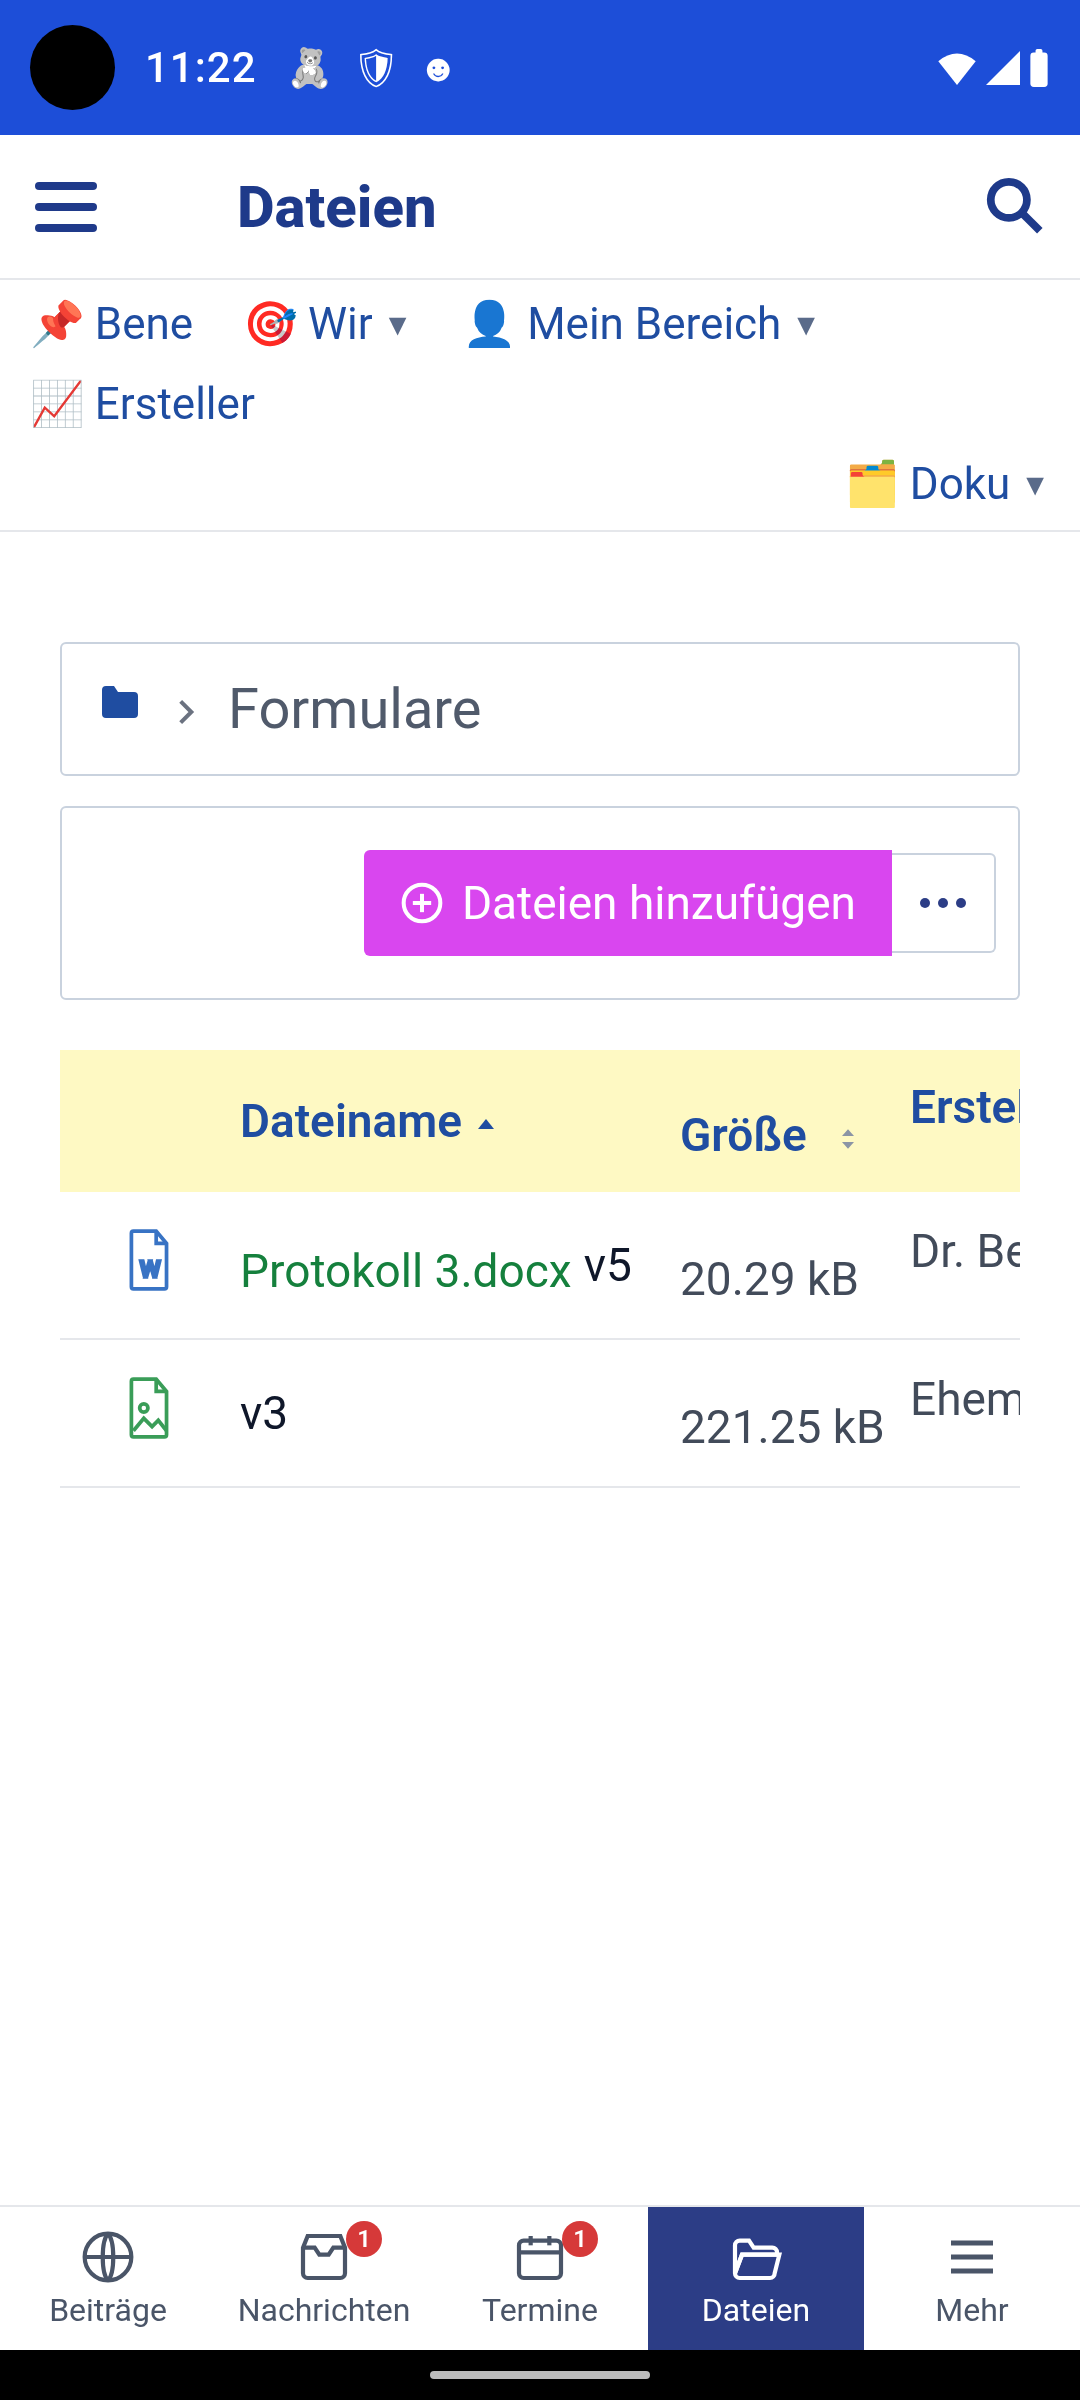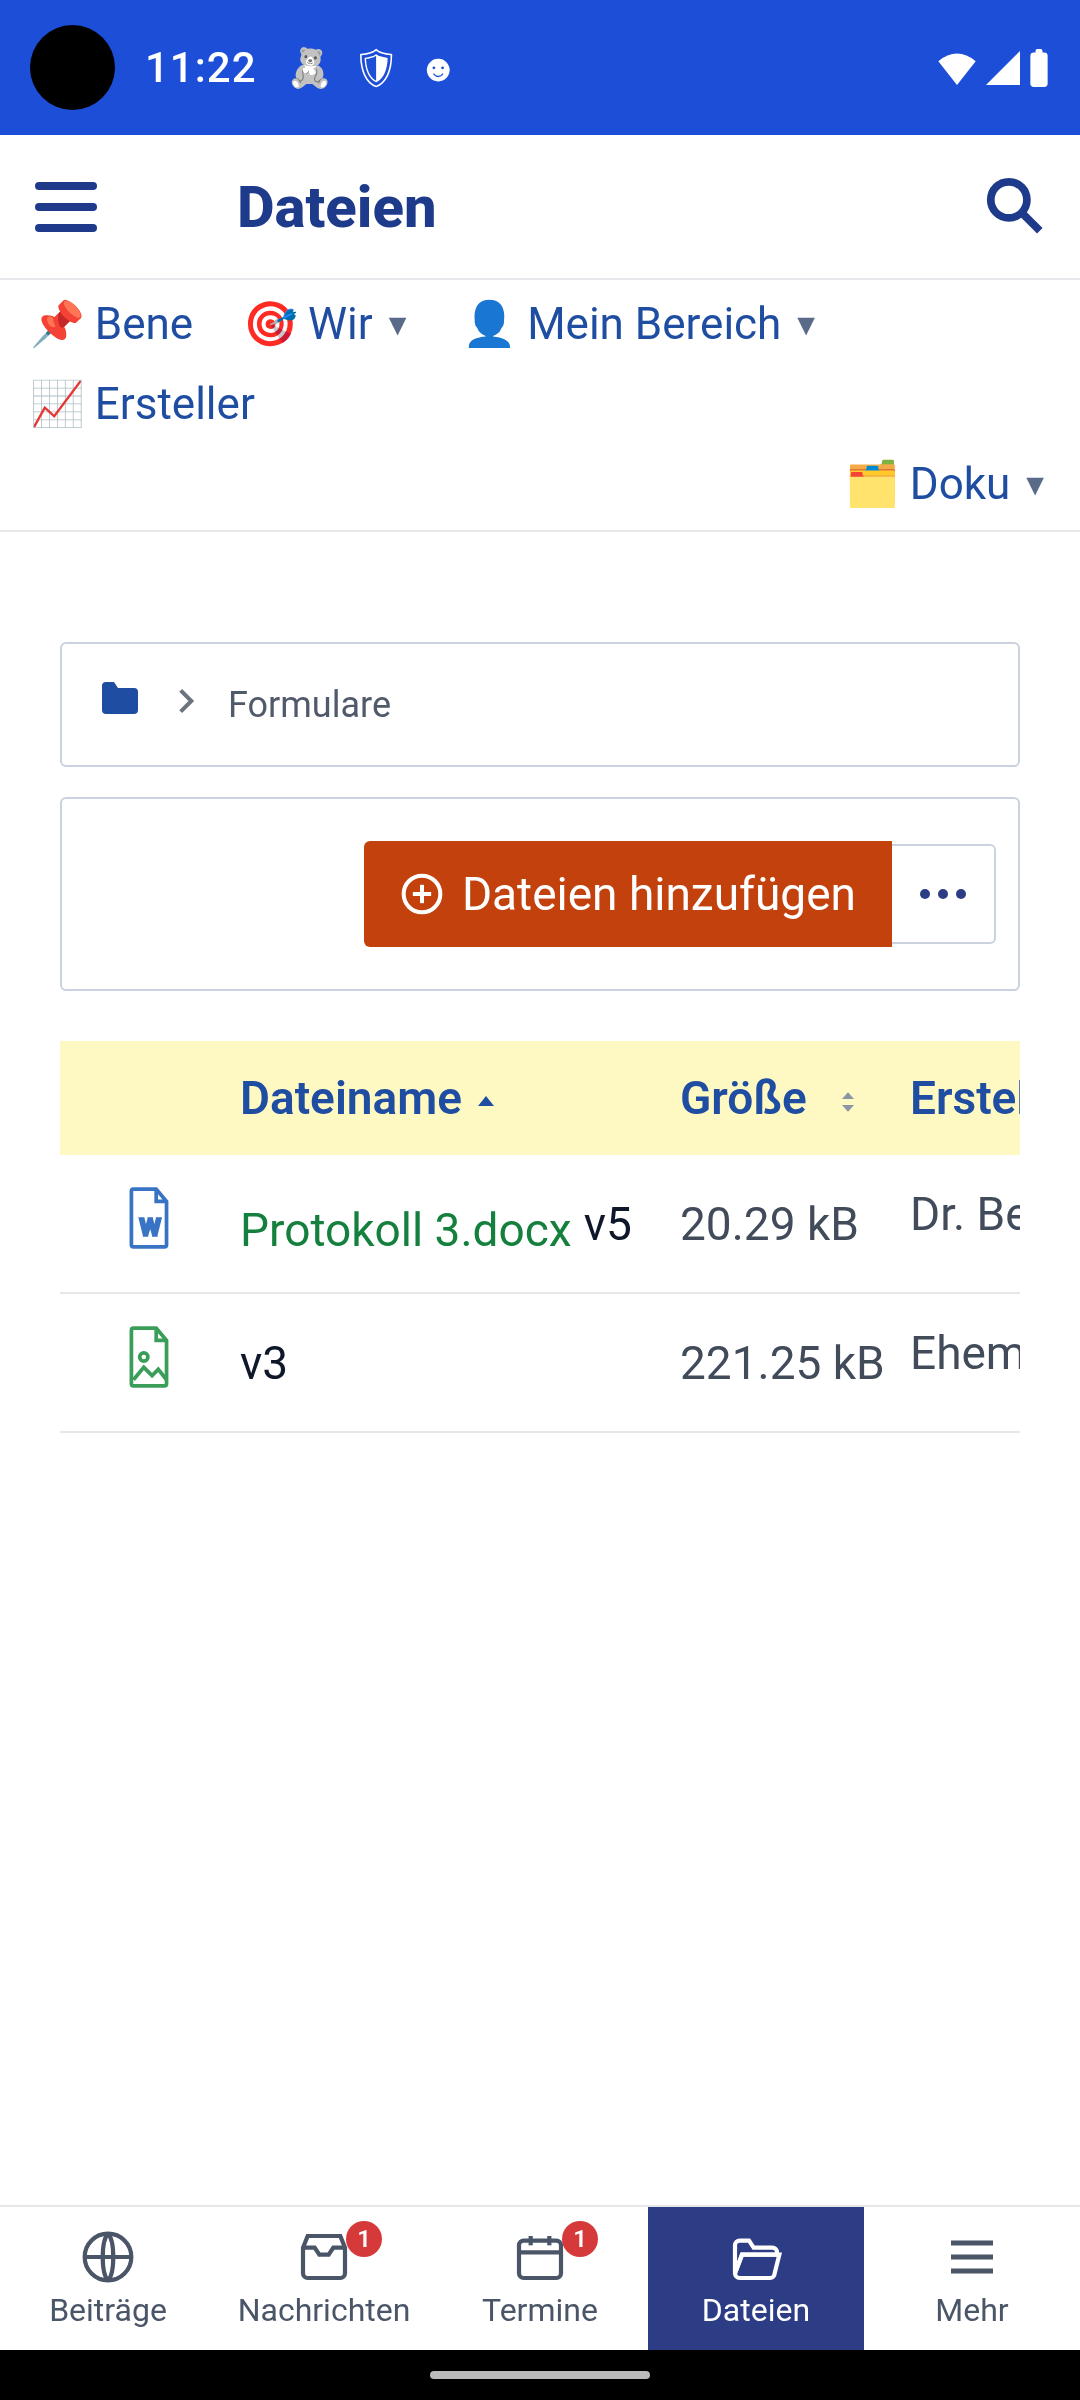--- a/index.html
+++ b/index.html
@@ -25,38 +25,38 @@
   
   .navtabs { background: #fff; padding: 18px 30px 20px; display: flex; flex-wrap: wrap; gap: 28px 50px; font-size: 44px; color: #1f4da1; border-bottom: 2px solid #e5e7eb; }
   .navtabs .navitem { display: inline-flex; align-items: center; gap: 10px; white-space: nowrap; }
   .navtabs .caret { color: #5a6b8a; font-size: 30px; }
   .navtabs .row2 { width: 100%; display: flex; justify-content: flex-end; }
 
   
   .content { flex: 1; padding: 110px 60px 0; overflow: hidden; }
 
   
-  .breadcrumb-box { border: 2px solid #c9d2de; border-radius: 6px; padding: 32px 34px; font-size: 36px; color: #505a6b; margin-bottom: 30px; display: flex; align-items: center; gap: 26px; }
+  .breadcrumb-box { border: 2px solid #c9d2de; border-radius: 6px; padding: 32px 34px; font-size: 56px; color: #505a6b; margin-bottom: 30px; display: flex; align-items: center; gap: 26px; }
   .breadcrumb-box .folder-ico svg { width: 48px; height: 48px; }
   .breadcrumb-box .chev svg { width: 32px; height: 32px; }
 
   
   .action-box { border: 2px solid #c9d2de; border-radius: 6px; padding: 42px 22px 42px 50px; display: flex; justify-content: flex-end; align-items: center; margin-bottom: 50px; gap: 0; }
-  .action-box .btn-primary { background: #c2410c; color: #fff; font-size: 46px; padding: 26px 36px; border-radius: 6px 0 0 6px; display: inline-flex; align-items: center; gap: 18px; border: none; cursor: pointer; }
+  .action-box .btn-primary { background: #d946ef; color: #fff; font-size: 46px; padding: 26px 36px; border-radius: 6px 0 0 6px; display: inline-flex; align-items: center; gap: 18px; border: none; cursor: pointer; }
   .action-box .btn-primary svg { width: 44px; height: 44px; }
   .action-box .btn-more { border: 2px solid #c9d2de; border-radius: 0 6px 6px 0; background: #fff; width: 104px; height: 100px; display: flex; align-items: center; justify-content: center; cursor: pointer; border-left: none; }
   .action-box .btn-more svg { width: 48px; height: 12px; }
 
   
   .table { width: 100%; font-size: 46px; }
   .table .thead { background: #fef9c3; display: flex; padding: 30px 0; color: #1f4da1; font-weight: 500; }
   .table .row { display: flex; padding: 32px 0; border-bottom: 2px solid #e5e7eb; }
   .col-icon { width: 180px; display: flex; justify-content: center; align-items: center; }
   .col-name { width: 440px; display: flex; align-items: center; gap: 12px; overflow: hidden; }
-  .col-size { width: 230px; display: flex; align-items: center; gap: 29px; }
+  .col-size { width: 230px; display: flex; align-items: center; gap: 29px; margin-top: 28px; }
   .col-creator { flex: 1; overflow: hidden; white-space: nowrap; }
   .thead .col-name, .thead .col-size, .thead .col-creator { font-weight: 600; }
   .thead .sort-ico svg { width: 24px; height: 24px; }
   .row .col-name .fname { color: #15803d; margin-top: 12px; }
   .row .col-name .ver { color: #0f172a; }
   .row .col-size, .row .col-creator { color: #424b5a; }
   .row .file-ico svg { width: 52px; height: 62px; }
 
   
   .bottomnav { height: 145px; background: #fff; display: flex; border-top: 2px solid #e5e7eb; }

